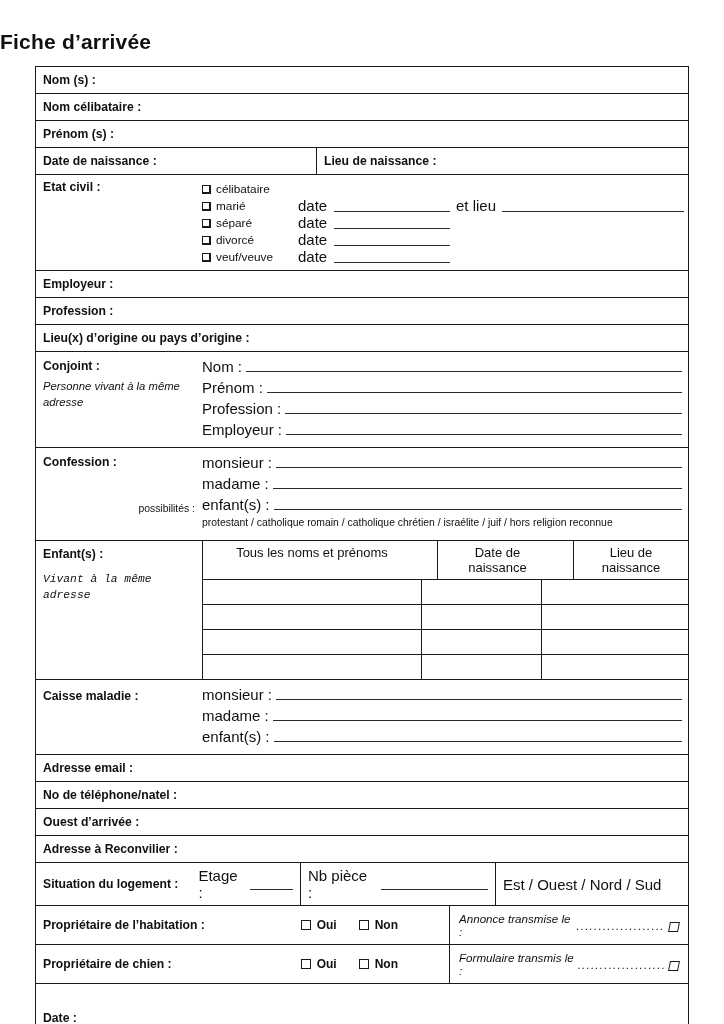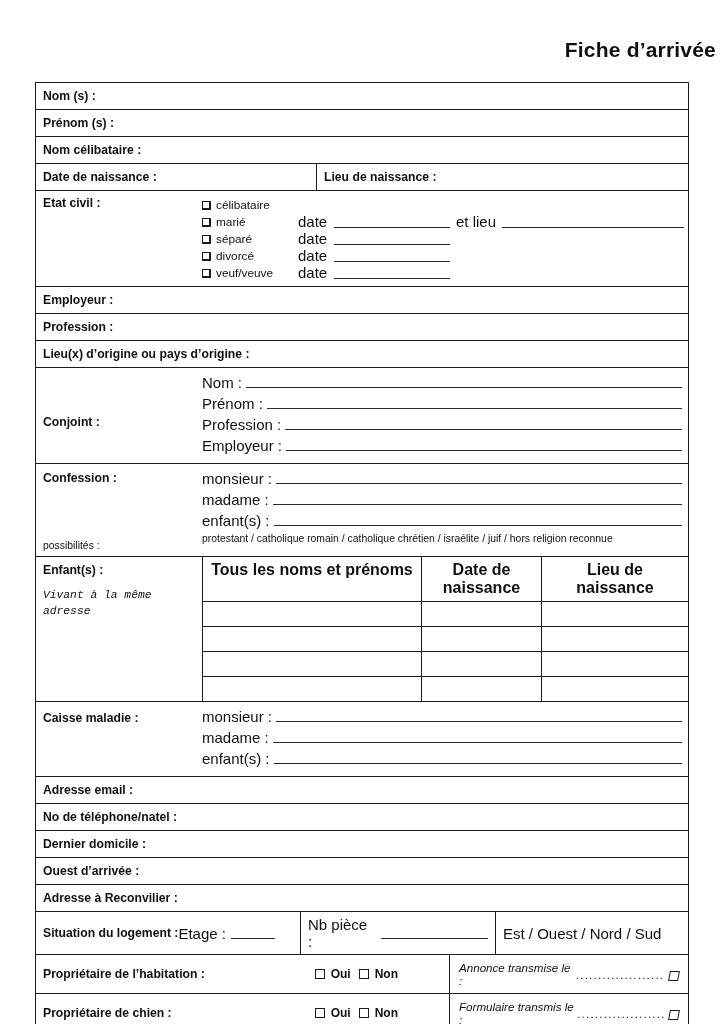--- a/index.html
+++ b/index.html
@@ -21,25 +21,25 @@
   .page {
     position: absolute;
     left: 0; top: 0;
     width: 724px;
     height: 1024px;
     padding: 0;
   }
 
   
   .doc-title {
-    text-align: right;
+    text-align: left;
     font-size: 21px;
     font-weight: bold;
     letter-spacing: 0.2px;
-    margin: 8px;
+    margin: 0;
     padding: 30px 0 12px 0;
   }
 
   
   .form-table {
     width: 654px;
     margin: 0 auto;
     border: 1.6px solid #1a1a1a;
     border-collapse: collapse;
   }
@@ -146,39 +146,39 @@
 
   
   .enf-wrap { display: flex; }
   .enf-left {
     width: 166px; flex: 0 0 166px;
     padding: 6px 7px;
   }
   .enf-right { flex: 1 1 auto; display: flex; flex-direction: column; }
   .enf-row { display: flex; border-bottom: 1.2px solid #1a1a1a; }
   .enf-row:last-child { border-bottom: none; }
-  .enf-row.head { font-weight: bold; font-size: 16px; }
+  .enf-row.head { font-weight: normal; font-size: 13px; gap: 16px; }
   .enf-c1 { flex: 0 0 218px; width: 218px; padding: 4px 6px; text-align: center; }
   .enf-c2 { flex: 0 0 120px; width: 120px; padding: 4px 6px; text-align: center; border-left: 1.2px solid #1a1a1a; }
   .enf-c3 { flex: 1 1 auto; padding: 4px 6px; text-align: center; border-left: 1.2px solid #1a1a1a; }
   .enf-row.data .enf-c1,
   .enf-row.data .enf-c2,
   .enf-row.data .enf-c3 { height: 24px; }
 
   
   .log-a { flex: 0 0 264px; width: 264px; padding: 4px 7px; display: flex; align-items: center; }
   .log-b { flex: 0 0 195px; width: 195px; padding: 4px 7px; display: flex; align-items: center; }
   .log-c { flex: 1 1 auto; padding: 4px 7px; display: flex; align-items: center; }
   .fill-etage { display: inline-block; width: 44px; border-bottom: 1.1px solid #2a2a2a; height: 12px; margin-left: 5px; }
   .fill-piece { display: inline-block; width: 108px; border-bottom: 1.1px solid #2a2a2a; height: 12px; margin-left: 6px; }
 
   
   .prop-a { flex: 0 0 413px; width: 413px; padding: 6px 7px; display: flex; align-items: center; }
   .prop-b { flex: 1 1 auto; padding: 6px 9px; display: flex; align-items: center; font-style: italic; font-size: 11.6px; }
-  .ouinon { margin-left: auto; display: flex; gap: 8px; padding-right: 44px; }
+  .ouinon { margin-left: auto; display: flex; gap: 22px; padding-right: 44px; }
   .ouinon span { font-weight: bold; font-size: 12px; }
   .dots {
     flex: 1 1 auto;
     overflow: hidden;
     white-space: nowrap;
     letter-spacing: 1.2px;
     padding: 0 4px;
     color: #1a1a1a;
     text-align: right;
   }
@@ -200,27 +200,27 @@
   <div class="form-table">
 
     <div class="row row-simple">
       <div class="cell">
         <span class="lbl">Nom (s) :</span>
       </div>
     </div>
 
     <div class="row row-simple">
       <div class="cell">
+        <span class="lbl">Nom célibataire :</span>
+      </div>
+    </div>
+
+    <div class="row row-simple">
+      <div class="cell">
         <span class="lbl">Prénom (s) :</span>
-      </div>
-    </div>
-
-    <div class="row row-simple">
-      <div class="cell">
-        <span class="lbl">Nom célibataire :</span>
       </div>
     </div>
 
     <div class="row row-simple">
       <div class="cell" style="flex:0 0 280px;width:280px;">
         <span class="lbl">Date de naissance :</span>
       </div>
       <div class="cell vdiv" style="flex:1 1 auto;">
         <span class="lbl">Lieu de naissance :</span>
       </div>
@@ -287,22 +287,23 @@
       </div>
     </div>
 
     <div class="row row-simple">
       <div class="cell">
         <span class="lbl">Lieu(x) d’origine ou pays d’origine :</span>
       </div>
     </div>
 
     <div class="row">
-      <div class="cell vtop col-label" style="flex-direction:column;padding-top:7px;margin-top:40px;">
+      <div class="cell vtop col-label" style="flex-direction:column;padding-top:7px;">
         <span class="lbl">Conjoint :</span>
+        <span class="lbl-sub" style="margin-top:5px;">Personne vivant à la même adresse</span>
       </div>
       <div class="linelist">
         <div class="lineitem">
           <span class="k plain">Nom :</span>
           <span class="v"></span>
         </div>
         <div class="lineitem">
           <span class="k plain">Prénom :</span>
           <span class="v"></span>
         </div>
@@ -311,21 +312,21 @@
           <span class="v"></span>
         </div>
         <div class="lineitem">
           <span class="k plain">Employeur :</span>
           <span class="v"></span>
         </div>
       </div>
     </div>
 
     <div class="row">
-      <div class="cell vtop col-label" style="flex-direction:column;padding-top:7px;justify-content:space-between;">
+      <div class="cell vtop col-label" style="flex-direction:row;padding-top:7px;justify-content:space-between;">
         <span class="lbl">Confession :</span>
         <span class="small" style="margin-top:48px;">possibilités :</span>
       </div>
       <div class="linelist">
         <div class="lineitem">
           <span class="k plain">monsieur :</span>
           <span class="v"></span>
         </div>
         <div class="lineitem">
           <span class="k plain">madame :</span>
@@ -402,42 +403,37 @@
         <span class="lbl">Adresse email :</span>
       </div>
     </div>
 
     <div class="row row-simple">
       <div class="cell">
         <span class="lbl">No de téléphone/natel :</span>
       </div>
     </div>
 
-    <div class="row row-simple">
-      <div class="cell">
-        <span class="lbl">Dernier domicile :</span>
-      </div>
-    </div>
 
     <div class="row row-simple">
       <div class="cell">
         <span class="lbl">Ouest d’arrivée :</span>
       </div>
     </div>
 
     <div class="row row-simple">
       <div class="cell">
         <span class="lbl">Adresse à Reconvilier :</span>
       </div>
     </div>
 
     <div class="row">
       <div class="log-a">
         <span class="lbl">Situation du logement :</span>
-        <span class="plain" style="margin-left:0;">Etage :</span>
+        <span class="plain" style="margin-left:20px;">Etage :</span>
         <span class="fill-etage"></span>
       </div>
       <div class="log-b vdiv">
         <span class="plain">Nb pièce :</span>
         <span class="fill-piece"></span>
       </div>
       <div class="log-c vdiv">
         <span class="plain">Est / Ouest / Nord / Sud</span>
       </div>
     </div>

